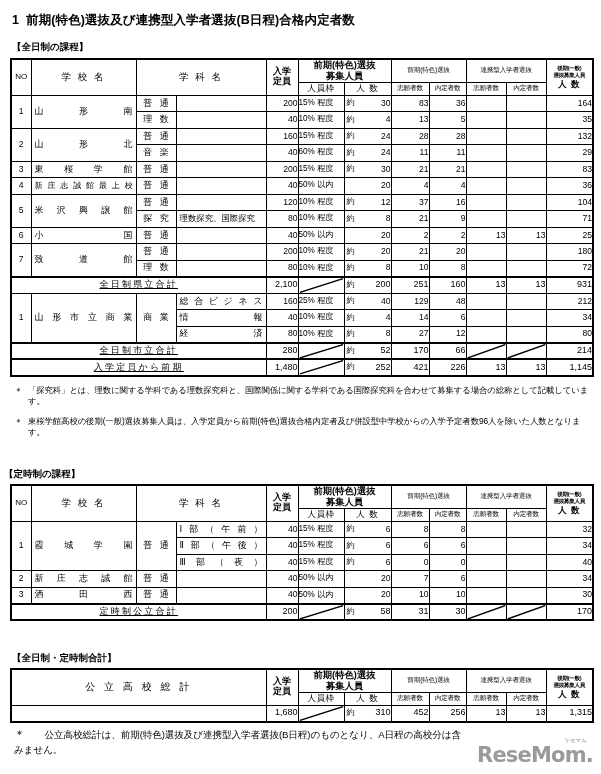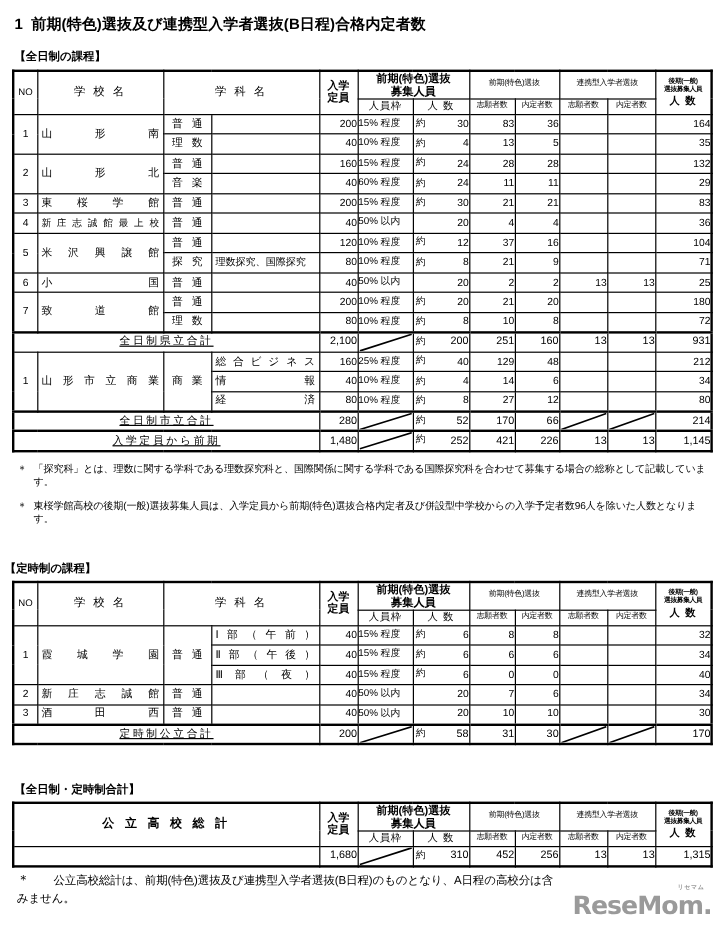--- a/index.html
+++ b/index.html
@@ -867,21 +867,21 @@
         <col style="width:46px">
         <col style="width:47px">
       <col style="width:38px">
         <col style="width:37px">
         <col style="width:40px">
         <col style="width:40px">
         <col style="width:47px">
     </colgroup>
     <thead>
       <tr style="height:23px;">
-        <th rowspan="2" class="hdr" style="font-size:10px;font-weight:bold;letter-spacing:3px;margin-left:20px;">公 立 高 校 総 計</th>
+        <th rowspan="2" class="hdr" style="font-size:10px;font-weight:normal;letter-spacing:3px;margin-left:20px;">公 立 高 校 総 計</th>
         <th rowspan="2" class="hdr">
           <div style="font-size:9px;font-weight:bold;line-height:1.1;">
             <span>入学</span><br>
             <span>定員</span>
           </div>
         </th>
         <th colspan="2" class="hdr">
           <div style="font-size:9.3px;font-weight:bold;line-height:1.15;">
             <span>前期(特色)選抜</span><br>
             <span>募集人員</span>

